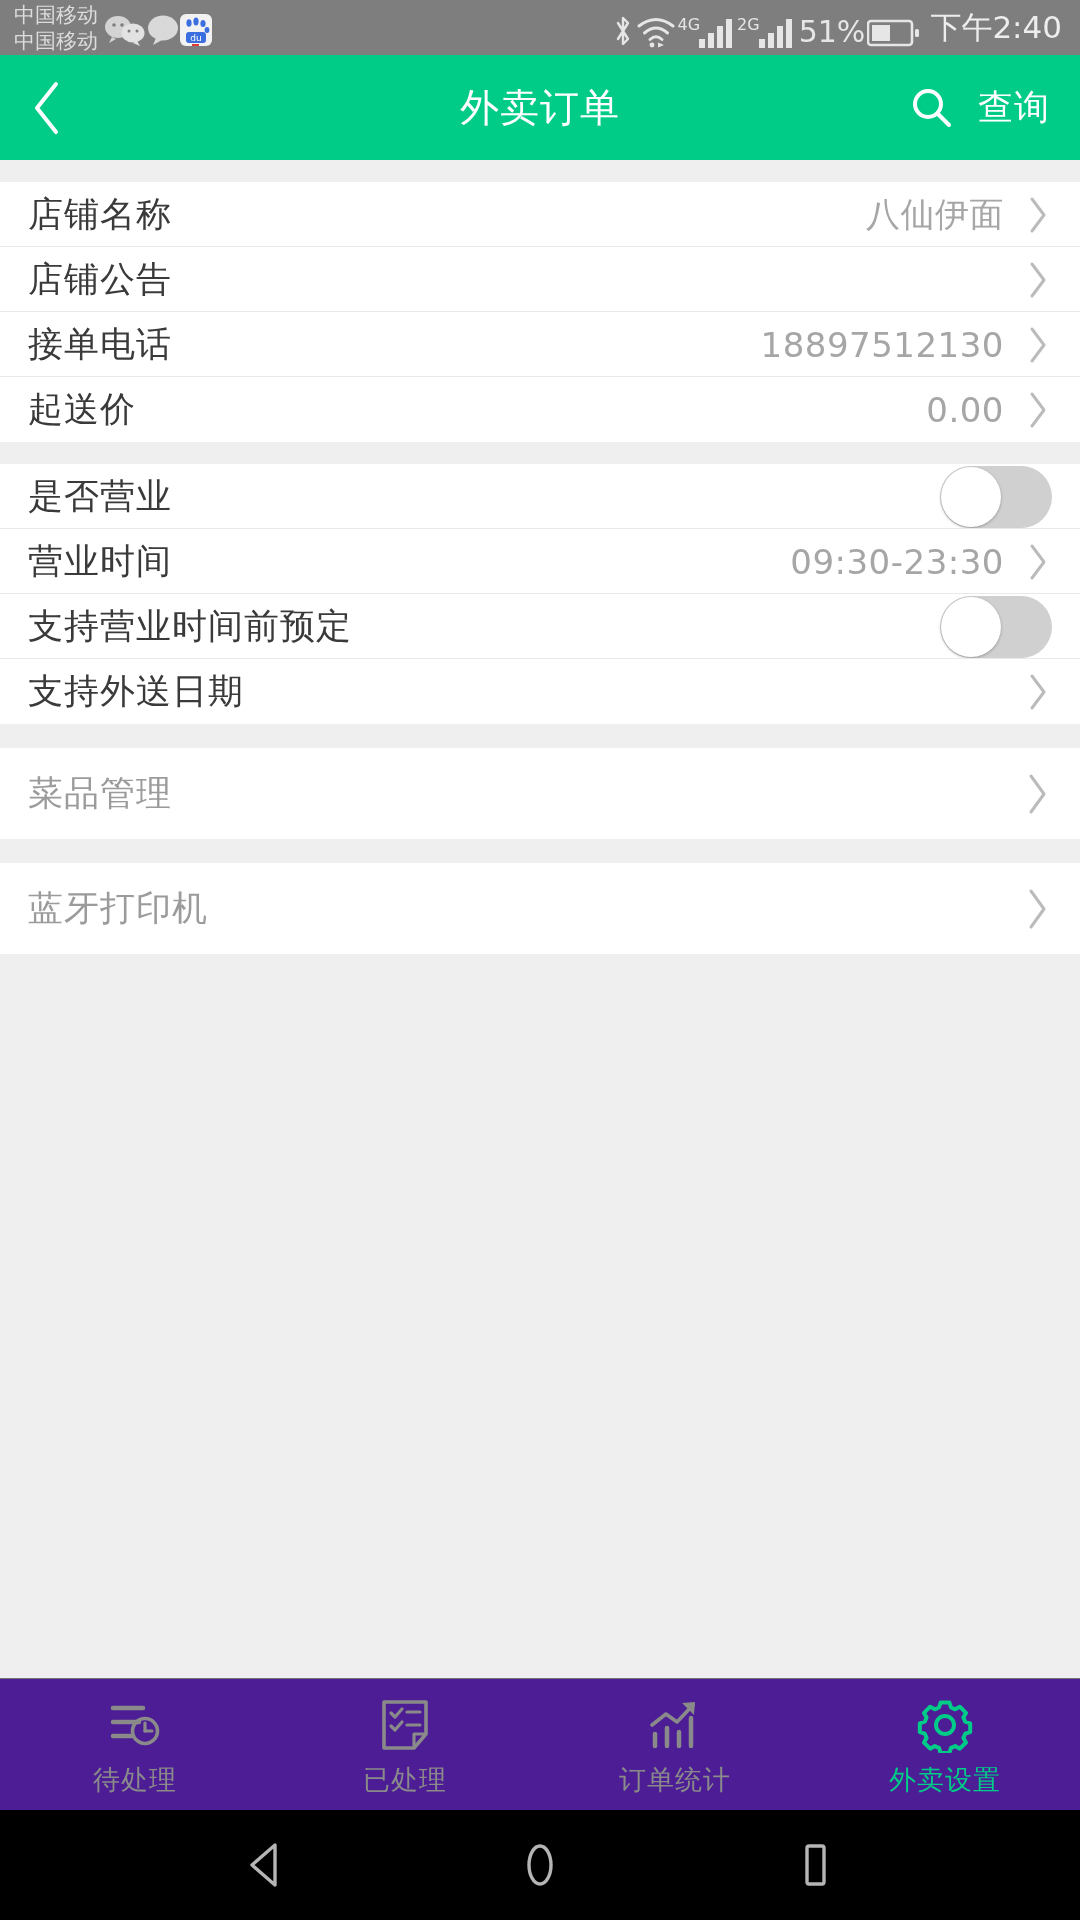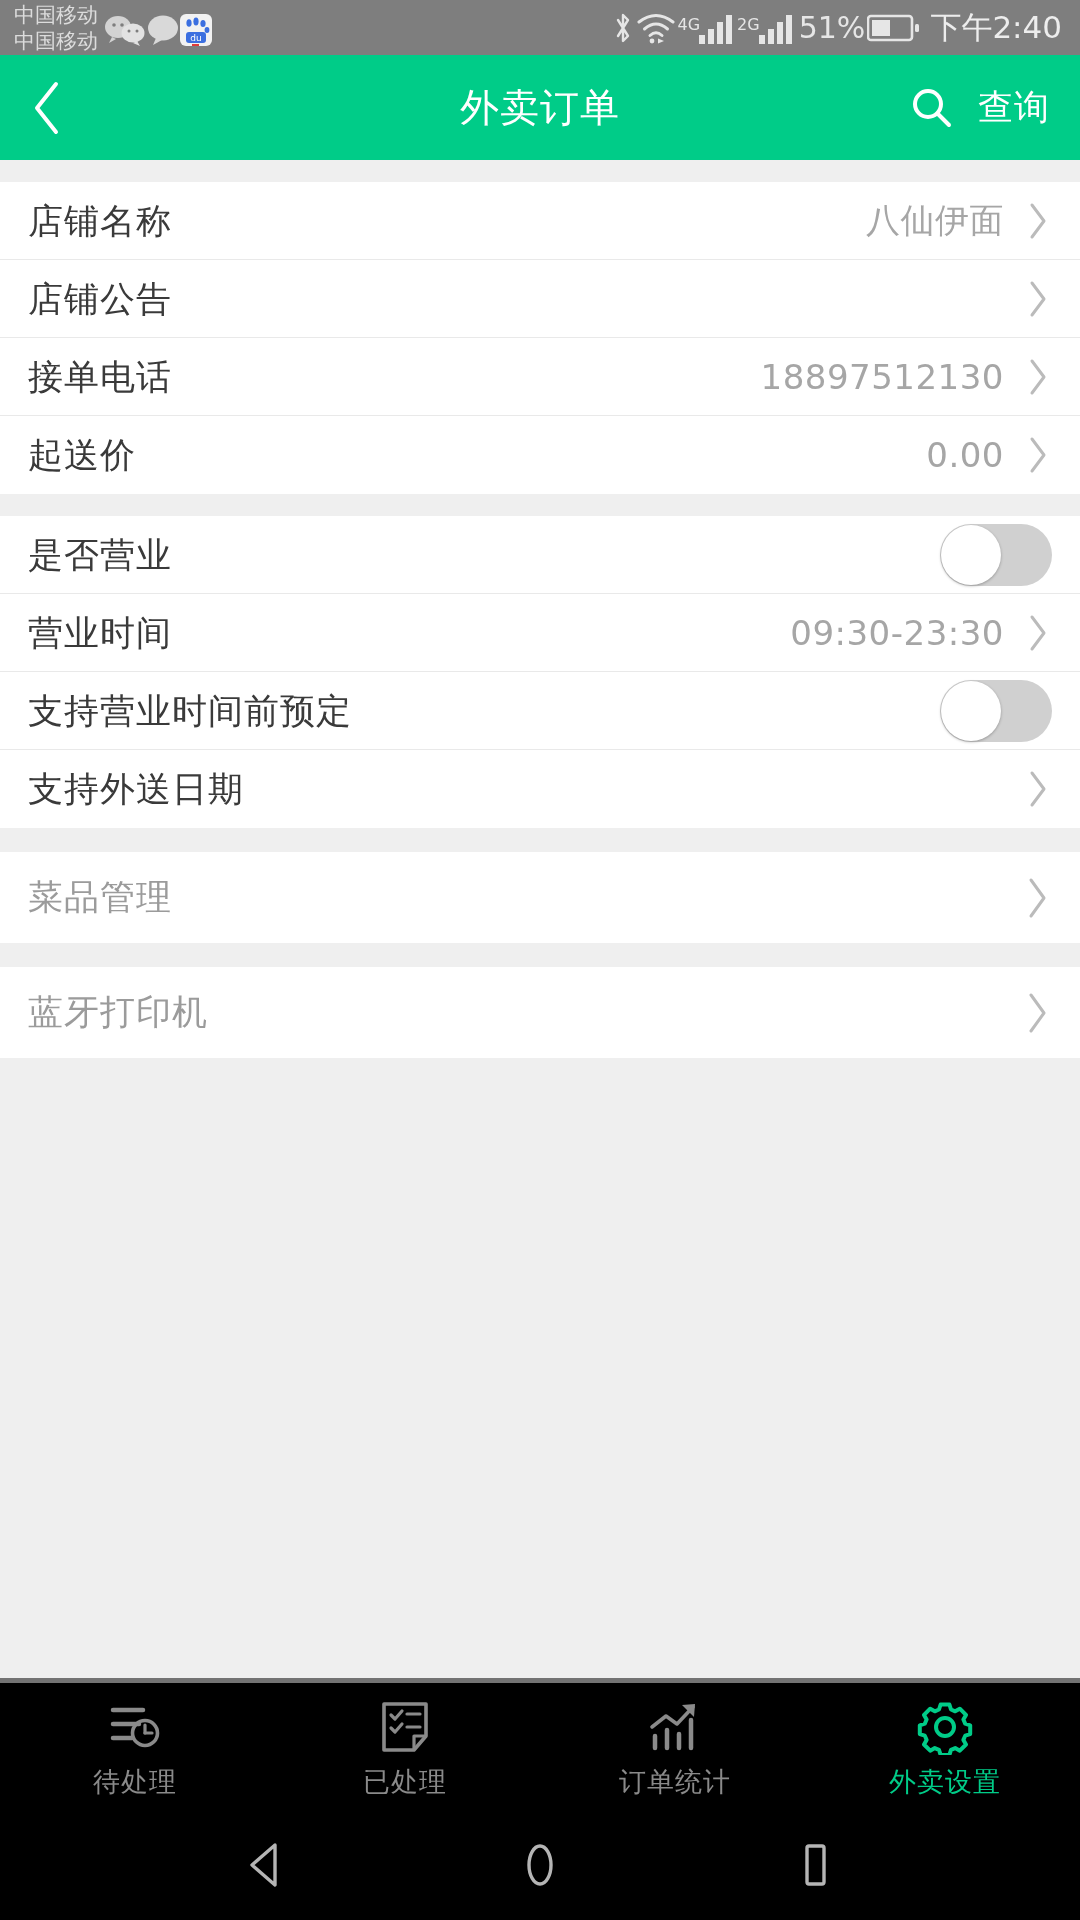--- a/index.html
+++ b/index.html
@@ -46,21 +46,21 @@
     display: flex;
     align-items: center;
     margin-top: 4px;
   }
   .app-badge { display: block; }
 
   .status-spacer { flex: 1; }
 
   .status-right {
     display: flex;
-    align-items: center;
+    align-items: flex-end;
     gap: 2px;
   }
   .battery-pct {
     font-size: 30px;
     color: #e6e6e6;
     letter-spacing: 0px;
     margin-left: 2px;
   }
   .clock {
     font-size: 31px;
@@ -125,21 +125,21 @@
     flex-direction: column;
   }
   .gap {
     background: #efefef;
     flex: 0 0 22px;
   }
   .gap.tall { flex: 0 0 24px; }
   .section { background: #ffffff; }
 
   .row {
-    height: 78px;
+    height: 65px;
     display: flex;
     align-items: center;
     padding: 0 28px 0 28px;
     background: #ffffff;
     position: relative;
     cursor: pointer;
   }
   .row.tall { height: 91px; }
   .row:not(:last-child)::after {
     content: "";
@@ -195,23 +195,23 @@
     border-radius: 50%;
     background: #ffffff;
     box-shadow: 0 1px 3px rgba(0,0,0,0.28);
   }
 
   .filler { flex: 1 1 auto; background: #efefef; }
 
   
   .tabbar {
     flex: 0 0 132px;
-    background: #000000;
-    display: flex;
-    border-top: 5px solid #737373;
+    background: #4c1d95;
+    display: flex;
+    border-top: 1px solid #737373;
   }
   .tab {
     flex: 1;
     display: flex;
     flex-direction: column;
     align-items: center;
     justify-content: center;
     gap: 9px;
     cursor: pointer;
     padding-top: 6px;

